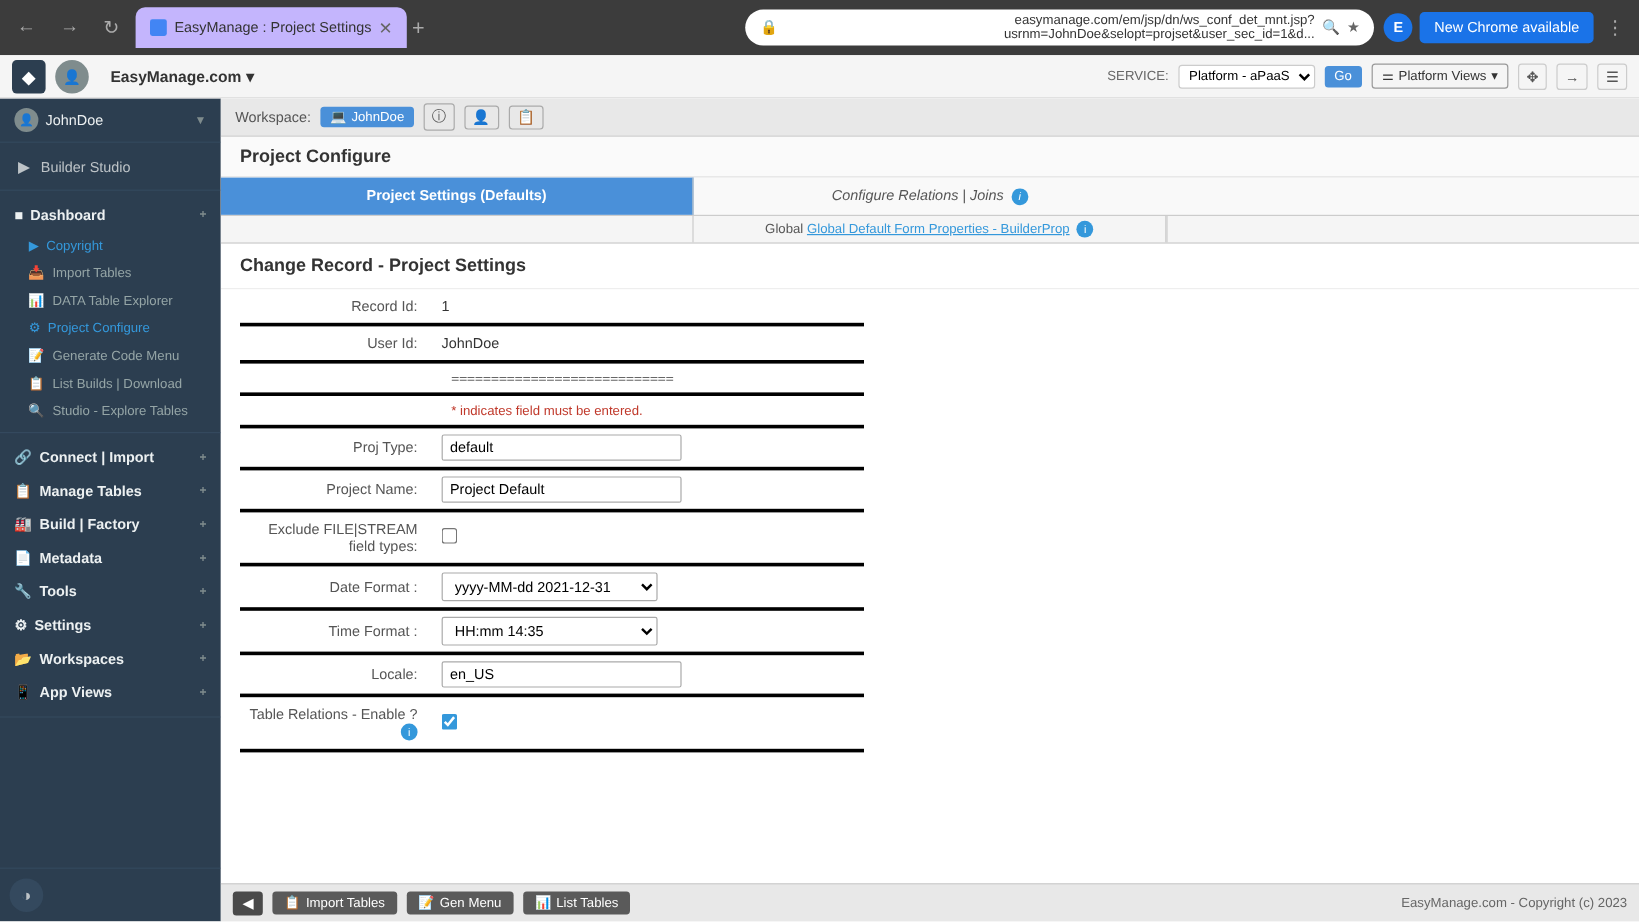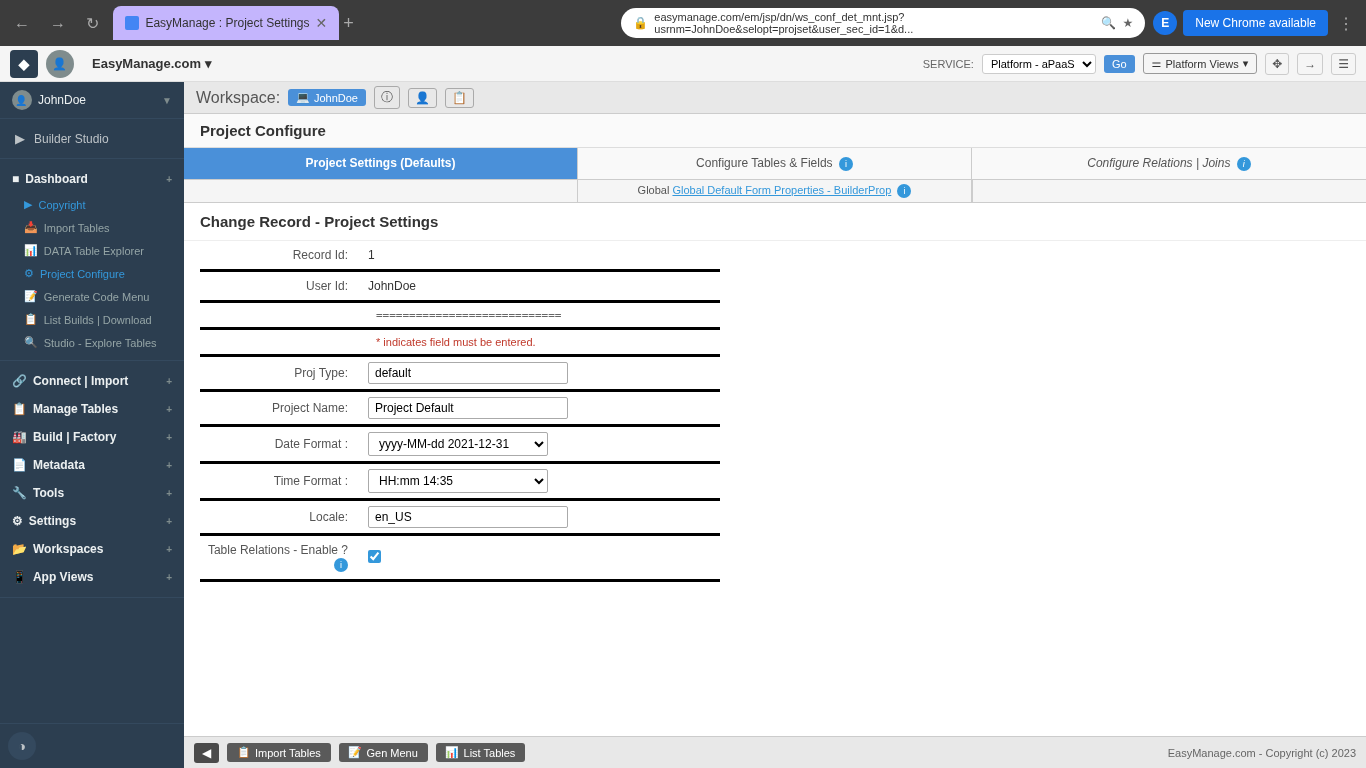--- a/index.html
+++ b/index.html
@@ -50,21 +50,21 @@
       border-radius: 20px;
       padding: 4px 12px;
       flex: 1;
       font-size: 12px;
       color: #333;
       display: flex;
       align-items: center;
       gap: 6px;
       height: 30px;
     }
-    .address-text { flex: 1; color: #333; font-size: 11px; }
+    .address-text { flex: 1; color: #333; font-size: 11px; text-align: right; }
     .browser-actions { display: flex; align-items: center; gap: 6px; }
     .browser-action-btn {
       color: #aaa;
       background: none;
       border: none;
       cursor: pointer;
       font-size: 16px;
       padding: 4px;
     }
     .new-chrome-btn {
@@ -291,21 +291,21 @@
     
     .workspace-bar {
       background: #e8e8e8;
       border-bottom: 1px solid #ccc;
       padding: 4px 12px;
       display: flex;
       align-items: center;
       gap: 8px;
       height: 32px;
     }
-    .workspace-label { color: #555; font-size: 16px; }
+    .workspace-label { color: #555; font-size: 12px; }
     .workspace-badge {
       background: #4a90d9;
       color: white;
       border-radius: 3px;
       padding: 2px 8px;
       font-size: 11px;
       cursor: pointer;
       display: flex;
       align-items: center;
       gap: 4px;
@@ -690,24 +690,20 @@
 
       <div class="page-header">
         <span class="page-title">Project Configure</span>
       </div>
 
       <div class="tab-nav">
         <div class="tab-nav-item active">
           <span>Project Settings (Defaults)</span>
         </div>
         <div class="tab-nav-item">
-          <span>Configure Tables &amp; Fields</span>
-          <span class="info-icon">i</span>
-        </div>
-        <div class="tab-nav-item">
           <span>Configure Relations | Joins</span>
           <span class="info-icon">i</span>
         </div>
       </div>
 
       <div class="tab-nav-row2">
         <div style="border-right: 1px solid #ccc;"></div>
         <div class="tab-nav-row2-item">
           <span style="color:#555;">Global </span>
           <span class="global-link">Global Default Form Properties - BuilderProp</span>
@@ -748,20 +744,26 @@
           <tr class="form-row">
             <td class="form-label">Proj Type:</td>
             <td class="form-value">
               <input type="text" value="default" style="">
             </td>
           </tr>
           <tr class="form-row">
             <td class="form-label">Project Name:</td>
             <td class="form-value">
               <input type="text" value="Project Default" style="">
+            </td>
+          </tr>
+          <tr class="form-row">
+            <td class="form-label">Exclude FILE|STREAM field types:</td>
+            <td class="form-value">
+              <input type="checkbox" style="">
             </td>
           </tr>
           <tr class="form-row">
             <td class="form-label">Date Format :</td>
             <td class="form-value">
               <select>
                 <option>yyyy-MM-dd 2021-12-31</option>
               </select>
             </td>
           </tr>

